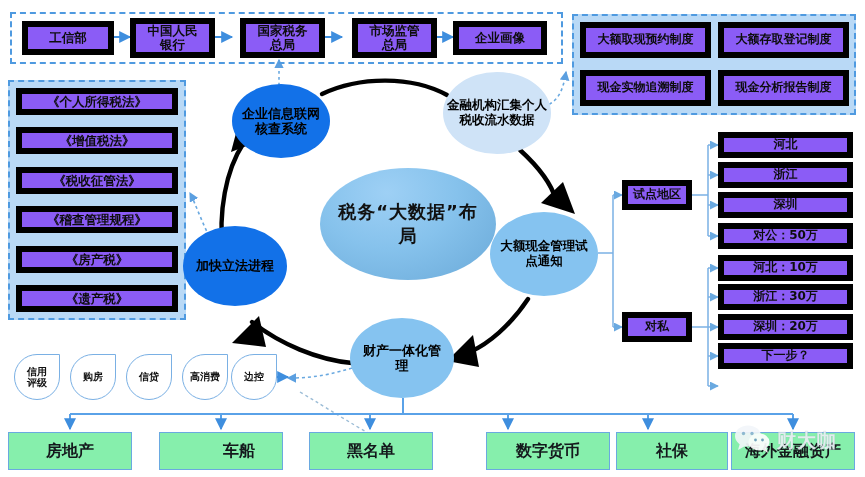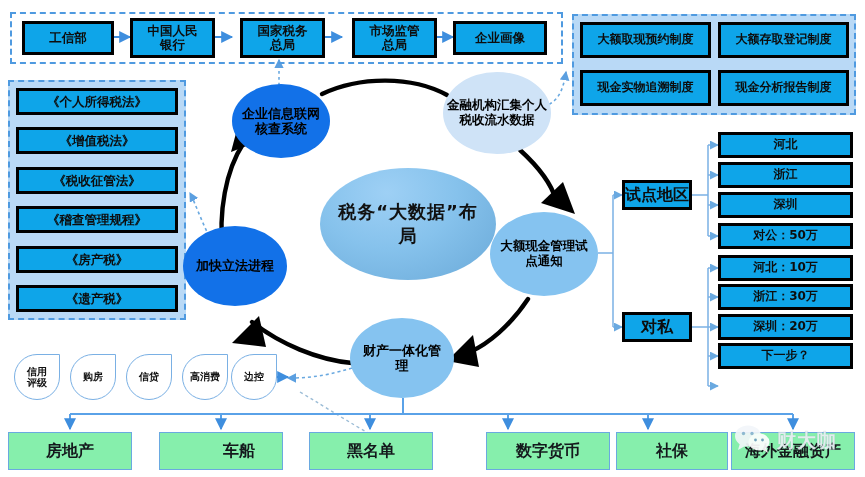--- a/index.html
+++ b/index.html
@@ -11,22 +11,22 @@
     position:relative;
   }
   #stage{position:absolute;left:0;top:0;width:865px;height:477px;}
 
   
   .box{
     position:absolute;
     box-sizing:border-box;
     display:flex;align-items:center;justify-content:center;
     text-align:center;
-    background:#0ea5e9;
-    border:3px solid #000000;
+    background:#8b5cf6;
+    border:6px solid #000000;
     color:#0d0d0d;
     font-weight:bold;
     line-height:1.12;
   }
   .dashwrap{
     position:absolute;
     box-sizing:border-box;
     border:2px dashed #4f9ae0;
     background:transparent;
   }
@@ -36,21 +36,21 @@
   .topbox{font-size:12.5px;}
 
   
   .lawbox{font-size:12.5px;}
 
   
   .instbox{font-size:12px;}
 
   
   .treebox{font-size:12px;}
-  .nodebox{font-size:16px;}
+  .nodebox{font-size:12px;}
 
   
   .bottombox{
     background:#86efac;
     border:1px solid #6aa9e0;
     font-size:16px;
     color:#14181c;
   }
 
   

